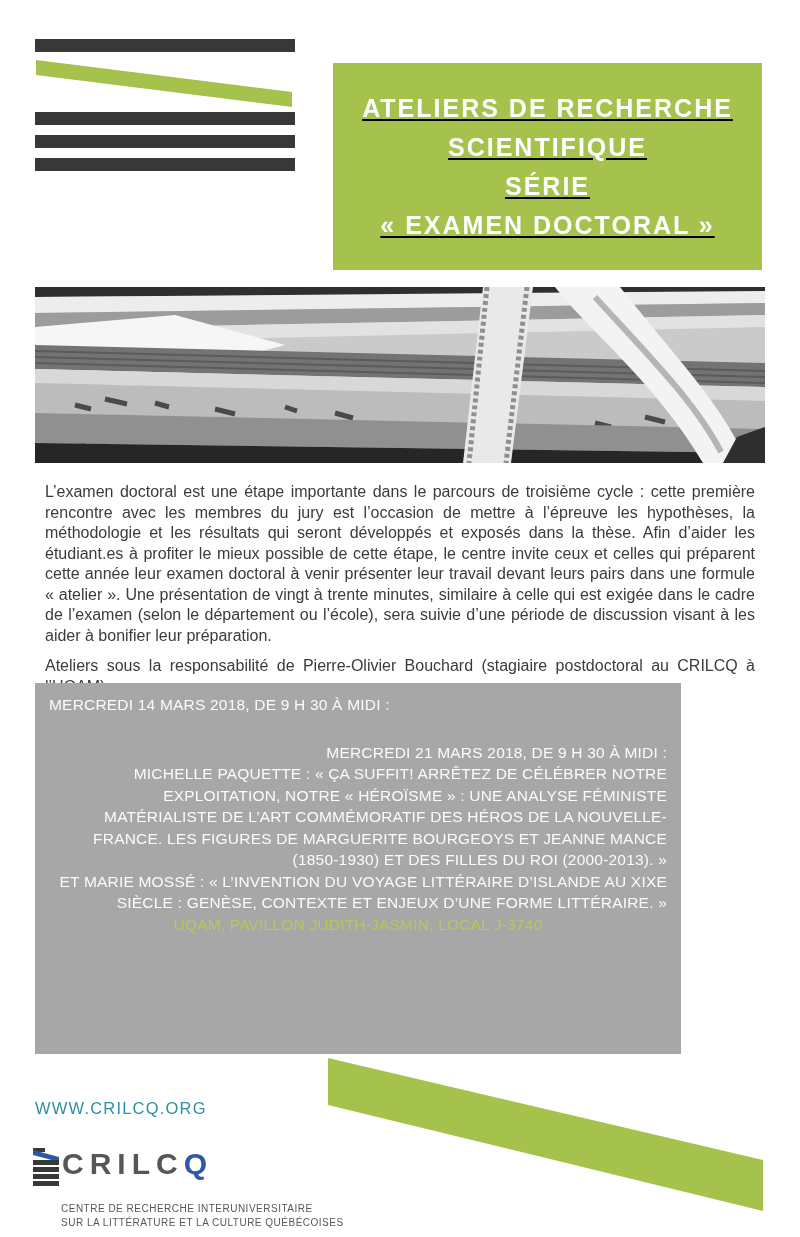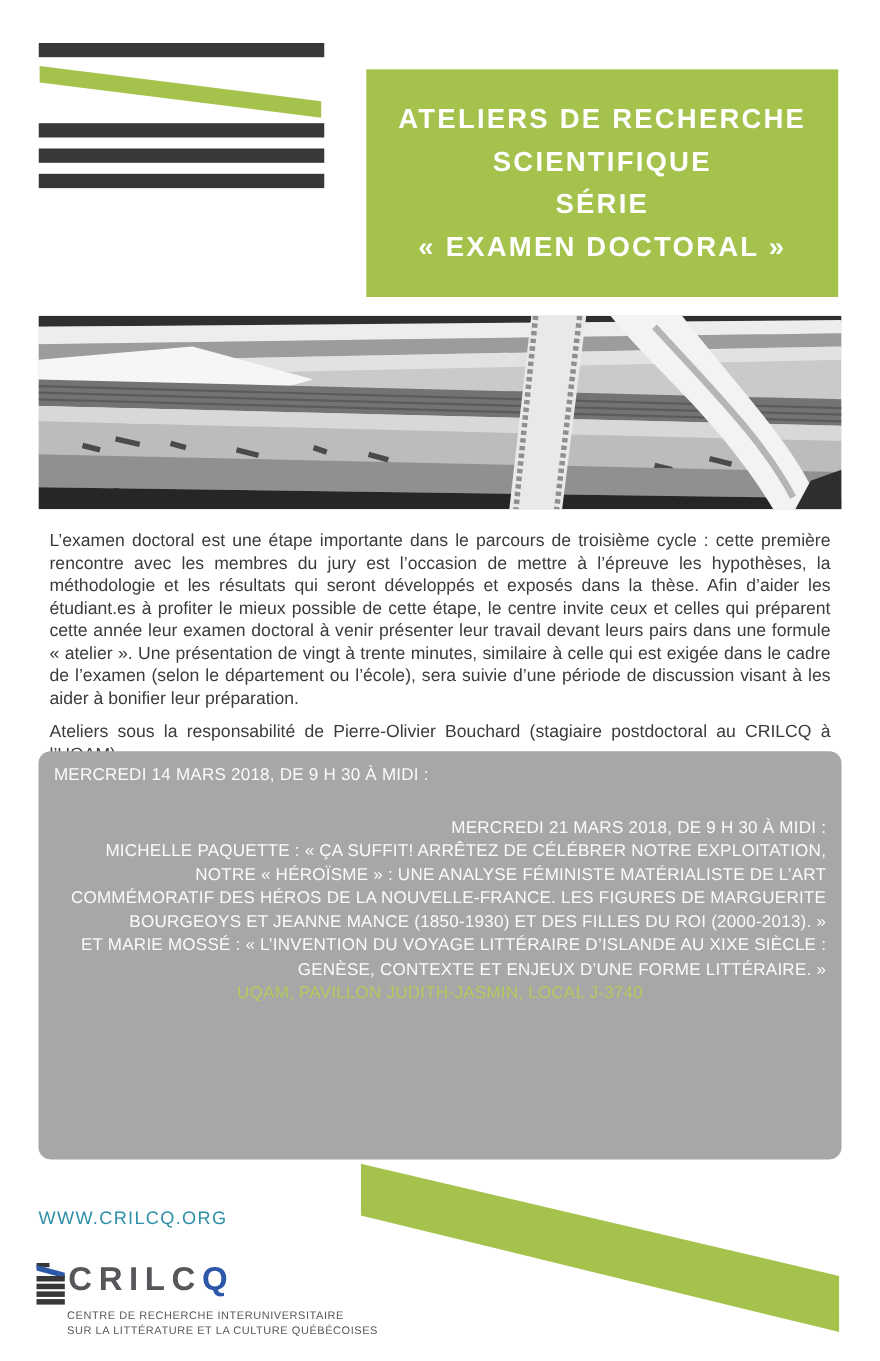--- a/index.html
+++ b/index.html
@@ -4,57 +4,57 @@
 <style>
   html,body{margin:0;padding:0;background:#ffffff;}
   .page{position:relative;width:800px;height:1237px;background:#ffffff;overflow:hidden;
         font-family:"Liberation Sans", sans-serif;}
 
   
   .bars-top{position:absolute;left:35px;top:39px;width:260px;height:133px;}
 
   
   .hero{position:absolute;left:333px;top:63px;width:429px;height:207px;background:#a5c24d;
-        display:flex;flex-direction:column;justify-content:center;align-items:center;}
+        display:flex;flex-direction:column;justify-content:center;align-items:center;text-decoration:underline;}
   .hero-line{color:#ffffff;font-weight:bold;font-size:25px;line-height:39px;
              letter-spacing:2px;white-space:nowrap;}
 
   
   .photo{position:absolute;left:35px;top:287px;width:730px;height:176px;display:block;}
 
   
   .intro{position:absolute;left:35px;top:472px;width:730px;color:#3b3b3b;
          font-size:16px;line-height:20.5px;text-align:justify;}
   .intro p{margin:10px;}
 
   
-  .graybox{position:absolute;left:35px;top:683px;width:730px;height:371px;background:#a7a7a7;
+  .graybox{position:absolute;left:35px;top:683px;width:646px;height:371px;background:#a7a7a7;
            box-sizing:border-box;padding:11px 14px;color:#fbfbfb;
-           font-size:15.5px;line-height:21.5px;letter-spacing:0.2px;border-radius:11px;}
+           font-size:15.5px;line-height:21.5px;letter-spacing:0.2px;}
   .graybox p{margin:0;}
   .sess-left p{text-align:justify;}
   .sess-left p.date{text-align:left;}
   .sess-right{margin-top:26px;}
   .sess-right p{text-align:right;}
   .location{margin-top:27px;text-align:center;color:#b2ca5e;}
 
   
   .green-band{position:absolute;left:328px;top:1056px;width:435px;height:156px;display:block;}
 
   
   .website{position:absolute;left:35px;top:1099px;color:#2e8fa8;font-size:16.5px;
            letter-spacing:1.2px;text-decoration:none;}
 
   
   .footer-logo{position:absolute;left:33px;top:1146px;width:330px;}
   .logo-row{display:flex;align-items:flex-start;}
   .logo-icon{width:26px;height:40px;margin-right:3px;margin-top:2px;flex:none;}
   .wordmark{font-weight:bold;font-size:30px;letter-spacing:6px;color:#56575a;line-height:36px;}
   .wordmark .q{color:#2d58a7;}
-  .taglines{margin-left:28px;margin-top:2px;color:#56575a;font-size:10px;
+  .taglines{margin-left:28px;margin-top:14px;color:#56575a;font-size:10px;
             letter-spacing:0.5px;line-height:13.5px;white-space:nowrap;}
 </style>
 </head>
 <body>
 
 <div class="page">
 
   <svg class="bars-top" viewBox="0 0 260 133" aria-hidden="true">
     <rect x="0" y="0" width="260" height="13" fill="#383838"></rect>
     <polygon points="1,21 257,53 257,68 1,36" fill="#a5c24d"></polygon>

